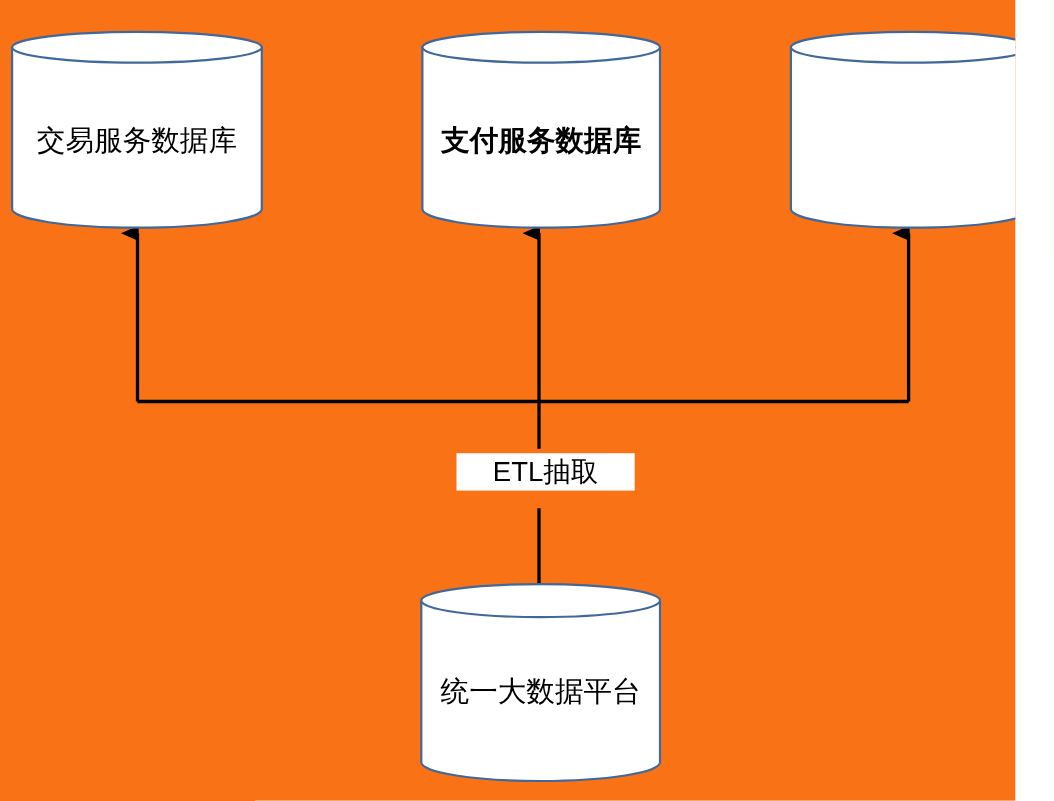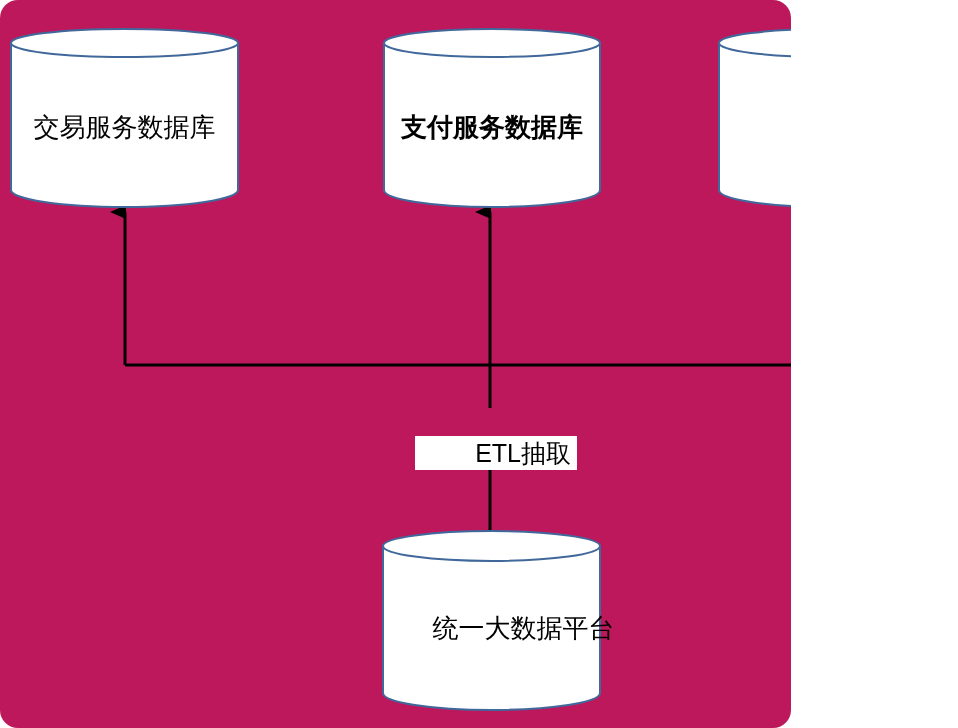--- a/index.html
+++ b/index.html
@@ -6,25 +6,24 @@
   html, body {
     margin: 0;
     padding: 0;
     background: #ffffff;
   }
   body {
     font-family: "Liberation Sans", "DejaVu Sans", sans-serif;
   }
   #diagram-canvas {
     position: relative;
-    width: 791px;
+    width: 923px;
     height: 728px;
-    background: #be185d;
+    background: #f97316;
     overflow: hidden;
-    border-radius: 18px;
   }
   #diagram-svg {
     position: absolute;
     top: 0;
     left: 0;
     width: 958px;
     height: 728px;
     display: block;
   }
   .node-label {
@@ -94,17 +93,17 @@
       <path d="M 383 546 L 383 693 A 108.5 17 0 0 0 600 693 L 600 546 Z" fill="#ffffff" stroke="#41689b" stroke-width="2"></path>
       <ellipse cx="491.5" cy="546" rx="108.5" ry="15" fill="#ffffff" stroke="#41689b" stroke-width="2"></ellipse>
     </g>
   </svg>
 
   <div class="node-label" style="left:11px; top:112px; width:227px;">交易服务数据库</div>
 
   <div class="node-label" style="left:384px; top:112px; width:216px;font-weight:bold;">支付服务数据库</div>
 
 
-  <div class="node-label" style="left:383px; top:613px; width:217px;margin-left:32px;">统一大数据平台</div>
+  <div class="node-label" style="left:383px; top:613px; width:217px;">统一大数据平台</div>
 
-  <div class="edge-label" style="left:415px; top:436px; width:150px;text-align:right;">ETL抽取</div>
+  <div class="edge-label" style="left:415px; top:412px; width:150px;">ETL抽取</div>
 
 </div>
 
 </body></html>

